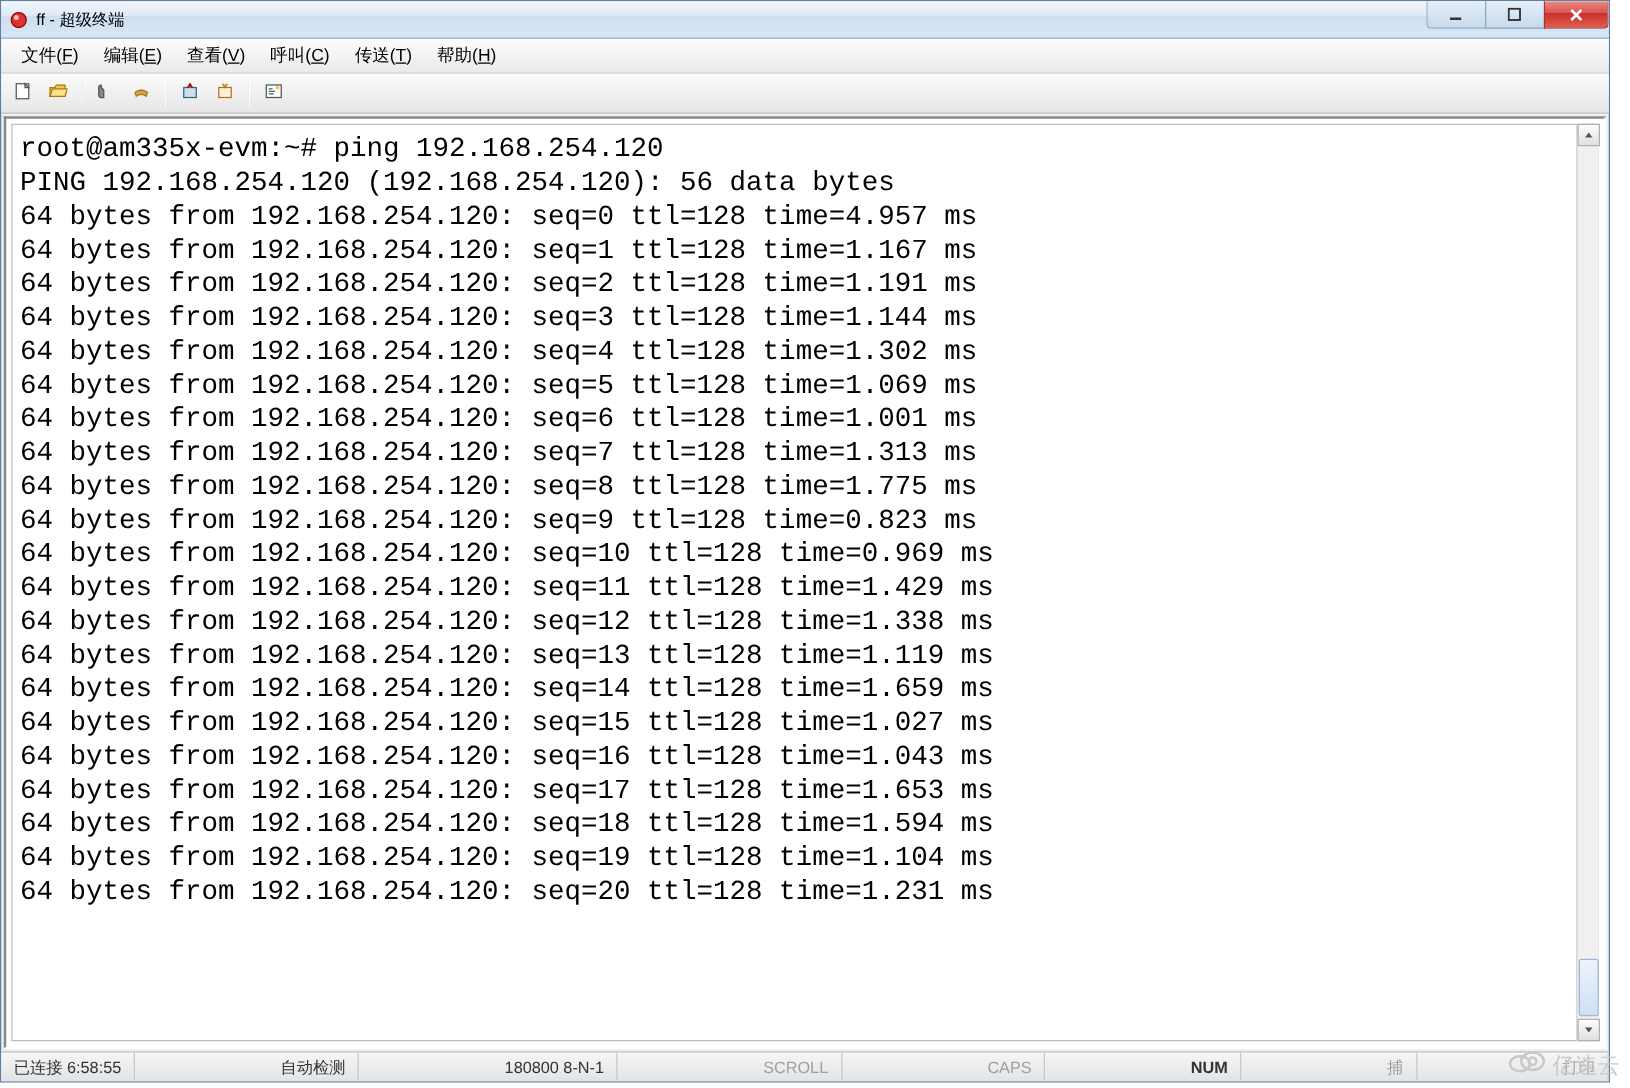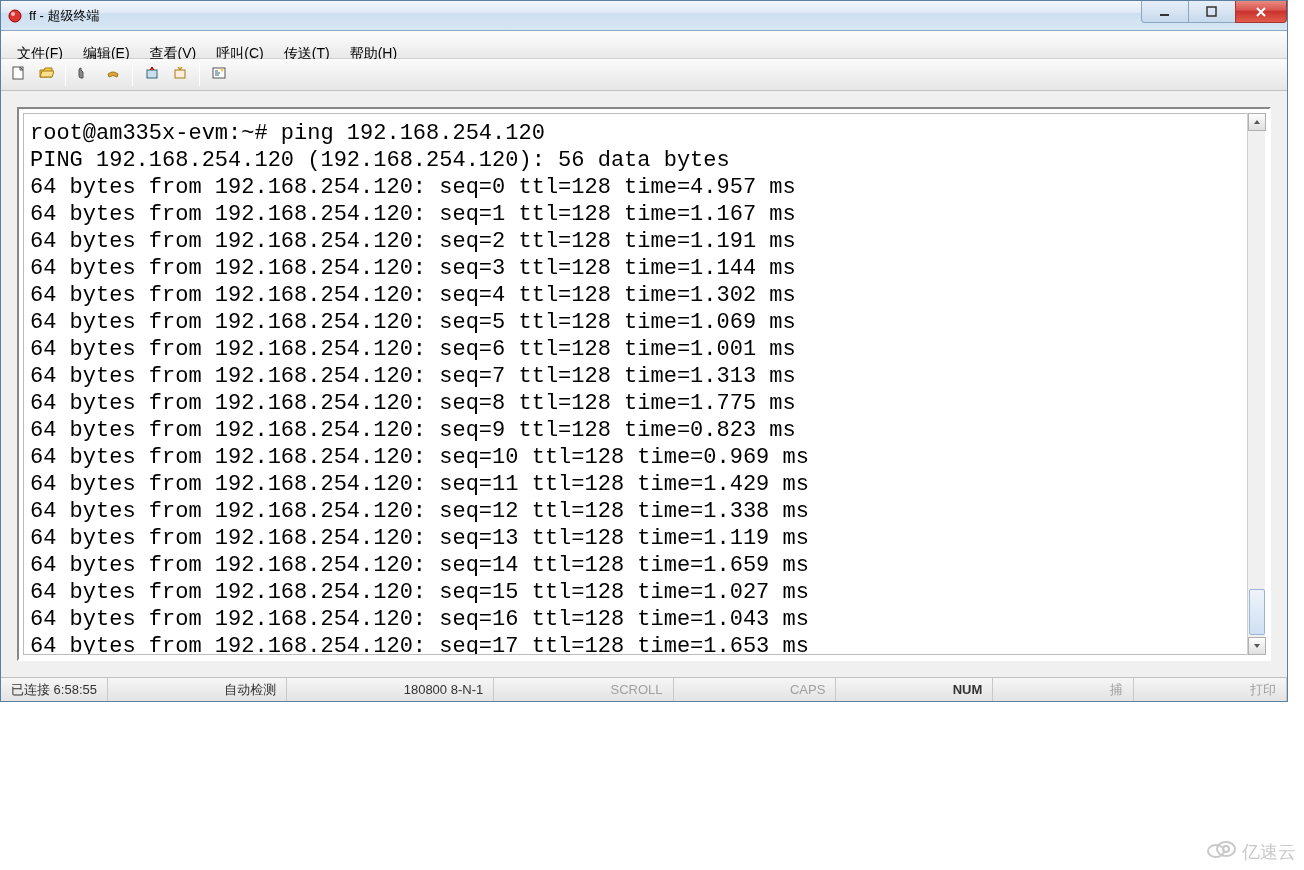--- a/index.html
+++ b/index.html
@@ -7,21 +7,21 @@
     font-family: "Microsoft YaHei", Tahoma, sans-serif;
     font-size: 12px;
     background: #fff;
     width: 1304px;
     height: 870px;
     overflow: hidden;
     position: relative;
   }
   .window {
     width: 1288px;
-    height: 702px;
+    height: 866px;
     position: relative;
     border: 1px solid #5a7fa0;
     background: #f0f0f0;
     display: flex;
     flex-direction: column;
   }
   .titlebar {
     height: 30px;
     background: linear-gradient(#f3f7fb, #dfe9f5 40%, #cddff0 41%, #d8e6f4);
     border-bottom: 1px solid #8ea9c3;
@@ -52,21 +52,21 @@
     background: linear-gradient(#e98a80,#d9534f 45%,#c9302c 46%,#e05c4a);
     border-color:#a33;
     border-bottom-right-radius:4px;
   }
   .win-btn.min { border-bottom-left-radius:4px; }
   .win-btn svg { display:block; }
   .menubar {
     height: 28px;
     background: linear-gradient(#fdfdfd,#e9e9e9);
     border-bottom: 1px solid #d0d0d0;
-    display:flex; align-items:flex-start;
+    display:flex; align-items:center;
     padding: 10px 6px;
   }
   .menu-item {
     padding: 4px 10px;
     color:#000;
     font-size: 14px;
     cursor: default;
   }
   .menu-item u { text-decoration: underline; }
   .toolbar {
@@ -85,21 +85,21 @@
   .tool-sep {
     width:1px;height:22px;background:#c8c8c8;margin:0 4px;
     border-right:1px solid #fff;
   }
   .content-area {
     flex:1;
     border-top: 2px solid #888;
     border-left: 2px solid #888;
     border-right: 2px solid #fff;
     border-bottom: 2px solid #fff;
-    margin: 16px;
+    margin: 2px;
     background:#fff;
     position:relative;
     display:flex;
     overflow:hidden;
     justify-content:center;
   }
   .inner-border {
     flex:1;
     border:1px solid #bcbcbc;
     padding: 6px;

